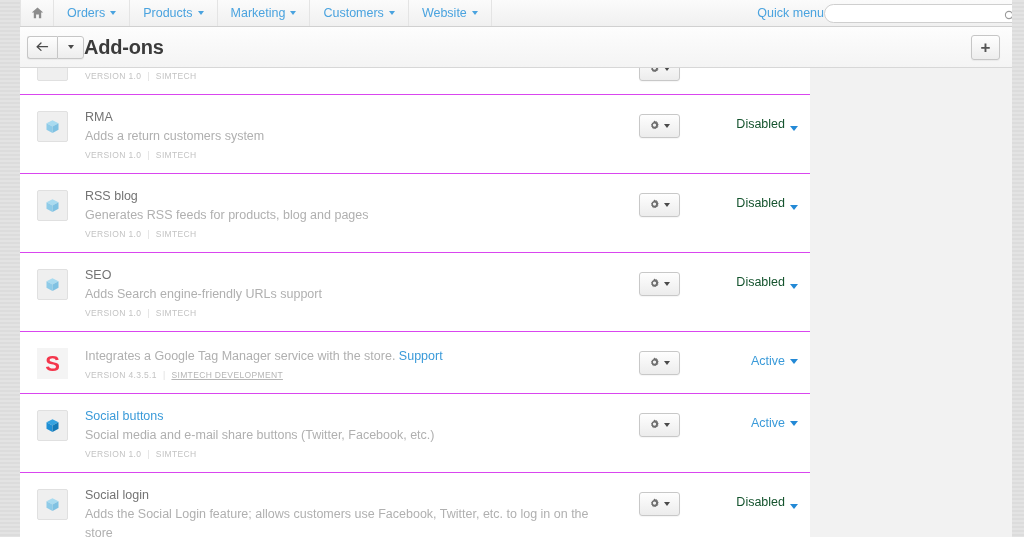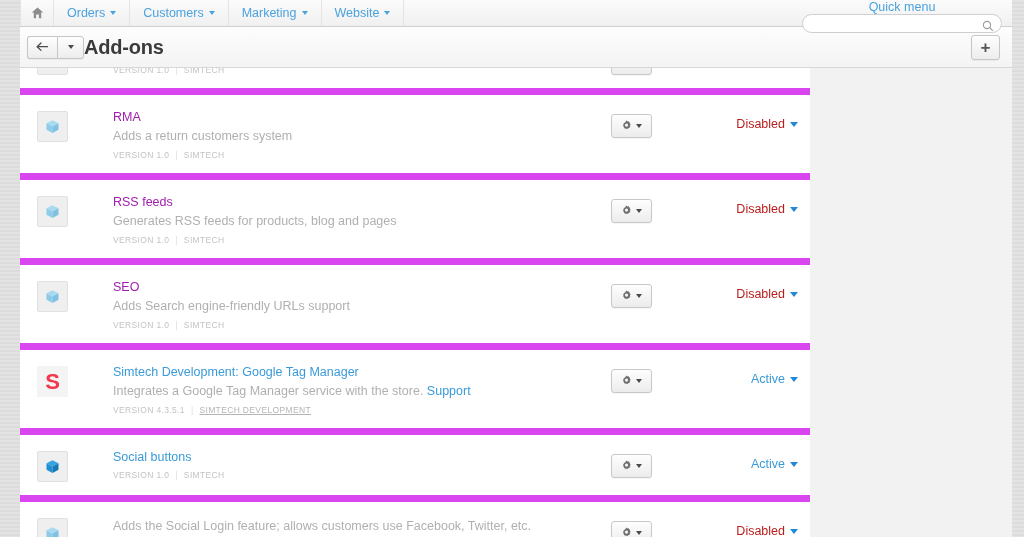--- a/index.html
+++ b/index.html
@@ -47,21 +47,21 @@
   }
   .caret {
     width: 0; height: 0;
     border-left: 3.5px solid transparent;
     border-right: 3.5px solid transparent;
     border-top: 4px solid #4aa3df;
     display:inline-block;
   }
   .topbar-right {
     margin-left: auto; display: flex; align-items: center;
-    gap: 0; padding-right: 22px; flex-direction: column;
+    gap: 0; 
   }
   .quick-menu { color: #4aa3df; font-size: 12.5px; cursor: pointer; }
   .search-box {
     position: relative;
     width: 200px; height: 19px;
     background: #fff;
     border: 1px solid #cfcfcf;
     border-radius: 10px;
   }
   .search-box input {
@@ -119,22 +119,21 @@
     position: absolute; left: 20px; top: 68px; width: 790px; height: 469px;
     background: #ffffff;
     overflow: hidden;
     z-index: 8;
   }
 
   .row {
     position: relative;
     display: flex; align-items: flex-start;
     padding: 14px 0 13px 0;
-    border-bottom: 7px solid #d946ef;
-    gap: 28px;
+    border-bottom: 1px solid #d946ef;
   }
   .row.partial {
     padding-top: 0; height: 27px; align-items: flex-end;
     overflow: hidden;
   }
 
   .icon-cell { width: 65px; display: flex; justify-content: center; padding-top: 2px; }
   .addon-icon {
     width: 31px; height: 31px;
     background: #efefef;
@@ -145,21 +144,21 @@
   .logo-s {
     width: 31px; height: 31px;
     background: #f4f4f4;
     display: flex; align-items: center; justify-content: center;
     font-size: 22px; font-weight: bold; color: #f4364c;
     font-family: "Liberation Sans", sans-serif;
     line-height: 1;
   }
 
   .info-cell { flex: 1; padding-right: 14px; }
-  .addon-name { font-size: 12.5px; color: #a21caf; line-height: 17px; }
+  .addon-name { font-size: 12.5px; color: #737373; line-height: 17px; }
   .addon-name.link { color: #3a9ad9; cursor: pointer; }
   .addon-desc { font-size: 12.5px; color: #b0b0b0; line-height: 19px; margin-top: 1px; }
   .support-link { color: #3a9ad9; cursor: pointer; margin-top: 32px; }
   .addon-meta {
     font-size: 8.5px; color: #c3c3c3; margin-top: 4px;
     letter-spacing: .35px; text-transform: uppercase;
     display: flex; align-items: center; gap: 6px;
   }
   .meta-sep { color: #dcdcdc; }
   .vendor { color: #c3c3c3; }
@@ -173,21 +172,21 @@
     display: flex; align-items: center; justify-content: center; gap: 4px;
     cursor: pointer;
     box-shadow: 0 1px 1px rgba(0,0,0,.04);
   }
   .status-cell {
     width: 105px; padding-top: 8px; padding-right: 12px;
     display: flex; align-items: center; justify-content: flex-end; gap: 5px;
     font-size: 12.5px;
     cursor: pointer;
   }
-  .status-cell.disabled { color: #b91c1c; }
+  .status-cell.disabled { color: #14532d; align-items: flex-end; }
   .status-cell.active   { color: #3a9ad9; }
   .caret-blue {
     width: 0; height: 0;
     border-left: 4px solid transparent;
     border-right: 4px solid transparent;
     border-top: 5px solid #2389d6;
   }
 </style>
 </head>
 <body>
@@ -201,25 +200,29 @@
       <svg width="13" height="12" viewBox="0 0 13 12">
         <path d="M6.5 0.5 L12.2 5.6 L10.2 5.6 L10.2 11.3 L7.9 11.3 L7.9 7.6 L5.1 7.6 L5.1 11.3 L2.8 11.3 L2.8 5.6 L0.8 5.6 Z" fill="#8c8c8c"></path>
       </svg>
     </span>
   </div>
   <div class="nav-item">
     <span>Orders</span>
     <i class="caret"></i>
   </div>
   <div class="nav-item">
-    <span>Customers</span>
+    <span>Products</span>
     <i class="caret"></i>
   </div>
   <div class="nav-item">
     <span>Marketing</span>
+    <i class="caret"></i>
+  </div>
+  <div class="nav-item">
+    <span>Customers</span>
     <i class="caret"></i>
   </div>
   <div class="nav-item">
     <span>Website</span>
     <i class="caret"></i>
   </div>
 
   <div class="topbar-right">
     <span class="quick-menu">Quick menu</span>
     <div class="search-box">
@@ -319,21 +322,21 @@
         <div class="icon-cell">
           <div class="addon-icon">
             <svg width="15" height="15" viewBox="0 0 16 16">
               <path d="M8 1.2 L14.4 4.6 L8 8 L1.6 4.6 Z" fill="#a9dbf0"></path>
               <path d="M1.6 4.6 L8 8 L8 14.8 L1.6 11.4 Z" fill="#8ecbe8"></path>
               <path d="M14.4 4.6 L8 8 L8 14.8 L14.4 11.4 Z" fill="#7fc1e2"></path>
             </svg>
           </div>
         </div>
         <div class="info-cell">
-          <div class="addon-name">RSS feeds</div>
+          <div class="addon-name">RSS blog</div>
           <div class="addon-desc">Generates RSS feeds for products, blog and pages</div>
           <div class="addon-meta">
             <span>VERSION 1.0</span>
             <span class="meta-sep">|</span>
             <span class="vendor">SIMTECH</span>
           </div>
         </div>
         <div class="gear-cell">
           <div class="gear-btn">
             <span><svg width="11" height="11" viewBox="0 0 16 16">
@@ -379,21 +382,20 @@
         <div class="status-cell disabled">
           <span>Disabled</span>
           <i class="caret-blue"></i>
         </div>
       </div>
       <div class="row">
         <div class="icon-cell">
           <div class="logo-s">S</div>
         </div>
         <div class="info-cell">
-          <div class="addon-name link">Simtech Development: Google Tag Manager</div>
           <div class="addon-desc">Integrates a Google Tag Manager service with the store. <span class="support-link">Support</span></div>
           <div class="addon-meta">
             <span>VERSION 4.3.5.1</span>
             <span class="meta-sep">|</span>
             <span class="vendor u">SIMTECH DEVELOPMENT</span>
           </div>
         </div>
         <div class="gear-cell">
           <div class="gear-btn">
             <span><svg width="11" height="11" viewBox="0 0 16 16">
@@ -413,20 +415,21 @@
           <div class="addon-icon">
             <svg width="15" height="15" viewBox="0 0 16 16">
               <path d="M8 1.2 L14.4 4.6 L8 8 L1.6 4.6 Z" fill="#35a3e0"></path>
               <path d="M1.6 4.6 L8 8 L8 14.8 L1.6 11.4 Z" fill="#1e8fd5"></path>
               <path d="M14.4 4.6 L8 8 L8 14.8 L14.4 11.4 Z" fill="#1479b6"></path>
             </svg>
           </div>
         </div>
         <div class="info-cell">
           <div class="addon-name link">Social buttons</div>
+          <div class="addon-desc">Social media and e-mail share buttons (Twitter, Facebook, etc.)</div>
           <div class="addon-meta">
             <span>VERSION 1.0</span>
             <span class="meta-sep">|</span>
             <span class="vendor">SIMTECH</span>
           </div>
         </div>
         <div class="gear-cell">
           <div class="gear-btn">
             <span><svg width="11" height="11" viewBox="0 0 16 16">
                 <path d="M8 0.8 L9.2 2.1 L10.9 1.6 L11.4 3.3 L13.1 3.5 L12.7 5.2 L14.1 6.2 L13 7.6 L13.9 9.1 L12.4 9.9 L12.5 11.6 L10.8 11.6 L10 13.1 L8.5 12.4 L7.1 13.3 L6.2 11.9 L4.5 12 L4.5 10.3 L3 9.5 L3.7 8 L2.8 6.6 L4.2 5.7 L4.1 4 L5.8 4 L6.6 2.5 Z" fill="#6e6e6e"></path>
@@ -444,20 +447,21 @@
         <div class="icon-cell">
           <div class="addon-icon">
             <svg width="15" height="15" viewBox="0 0 16 16">
               <path d="M8 1.2 L14.4 4.6 L8 8 L1.6 4.6 Z" fill="#a9dbf0"></path>
               <path d="M1.6 4.6 L8 8 L8 14.8 L1.6 11.4 Z" fill="#8ecbe8"></path>
               <path d="M14.4 4.6 L8 8 L8 14.8 L14.4 11.4 Z" fill="#7fc1e2"></path>
             </svg>
           </div>
         </div>
         <div class="info-cell">
+          <div class="addon-name">Social login</div>
           <div class="addon-desc">Adds the Social Login feature; allows customers use Facebook, Twitter, etc. to log in on the store</div>
         </div>
         <div class="gear-cell">
           <div class="gear-btn">
             <span><svg width="11" height="11" viewBox="0 0 16 16">
                 <path d="M8 0.8 L9.2 2.1 L10.9 1.6 L11.4 3.3 L13.1 3.5 L12.7 5.2 L14.1 6.2 L13 7.6 L13.9 9.1 L12.4 9.9 L12.5 11.6 L10.8 11.6 L10 13.1 L8.5 12.4 L7.1 13.3 L6.2 11.9 L4.5 12 L4.5 10.3 L3 9.5 L3.7 8 L2.8 6.6 L4.2 5.7 L4.1 4 L5.8 4 L6.6 2.5 Z" fill="#6e6e6e"></path>
                 <circle cx="8" cy="7.4" r="2.4" fill="#f3f3f3"></circle>
               </svg></span>
             <i class="caret-dark"></i>
           </div>

